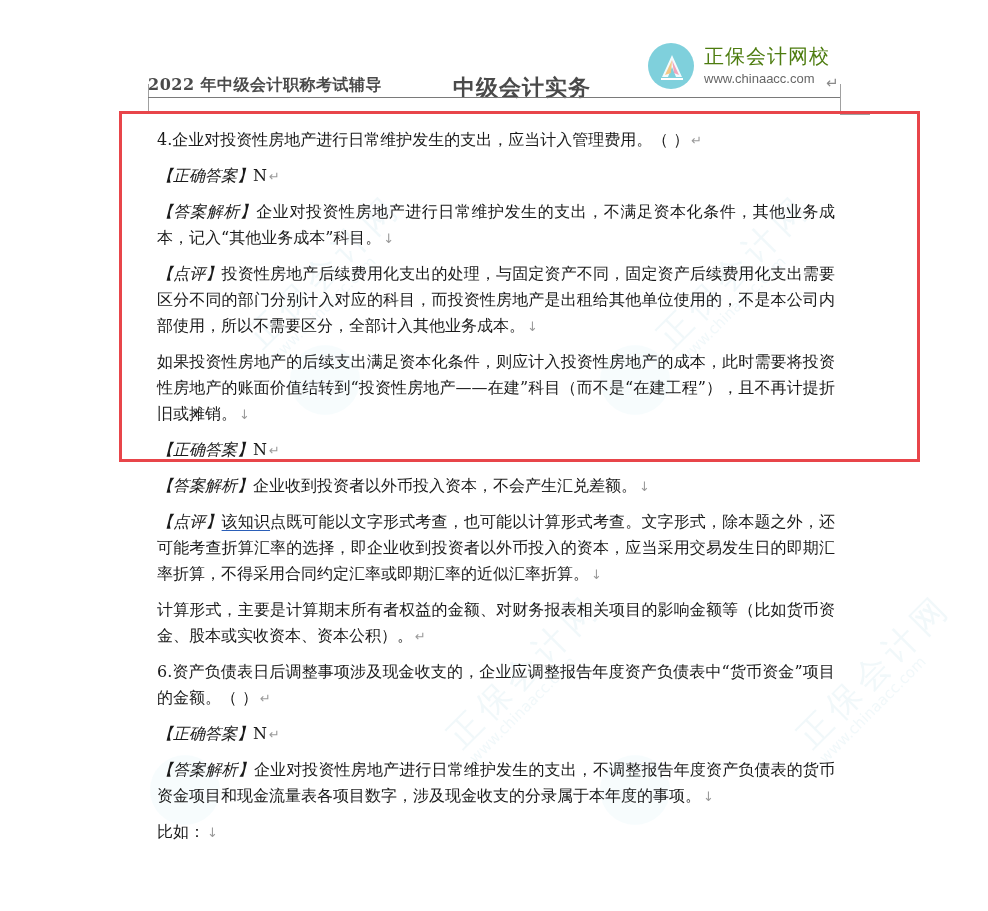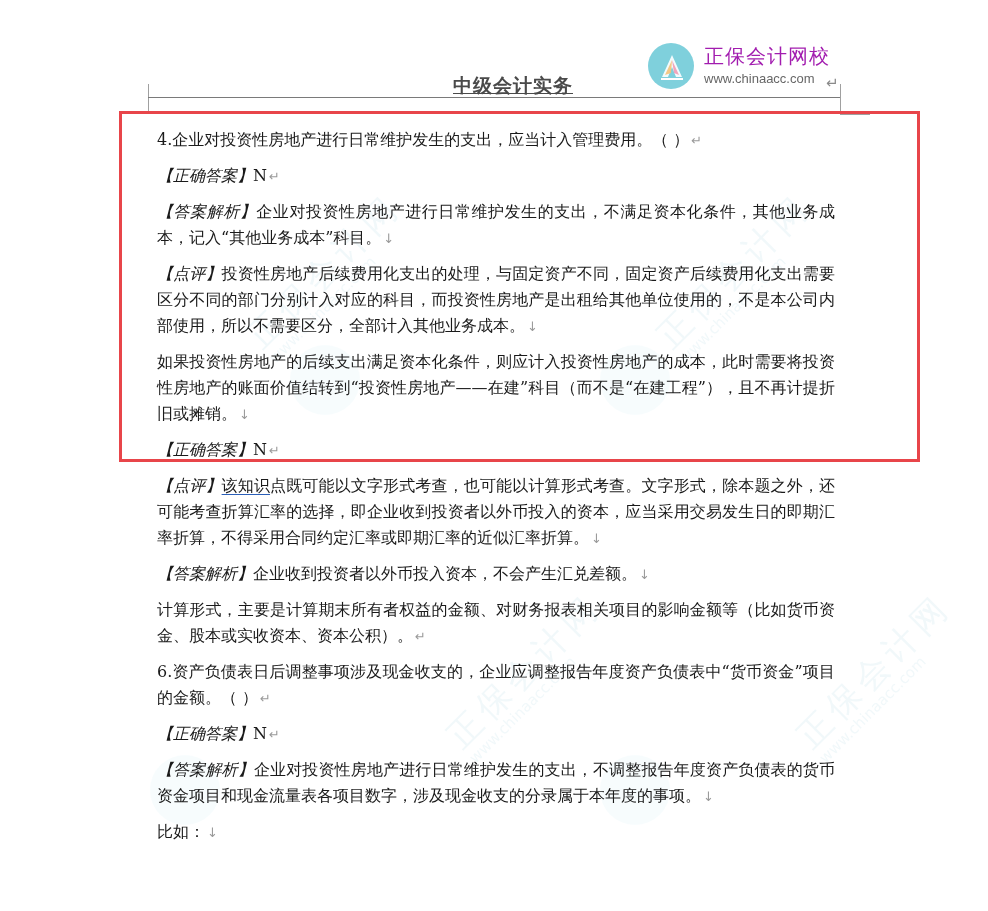--- a/index.html
+++ b/index.html
@@ -57,44 +57,43 @@
     font-family: "DejaVu Serif", "Liberation Serif", serif;
     font-size: 16px;
     font-weight: bold;
     color: #4a4a4a;
     letter-spacing: 0.5px;
   }
   .header-center {
     position: absolute;
     left: 305px; top: 33px;
     font-family: "DejaVu Serif", "Liberation Serif", serif;
-    font-size: 19px;
+    font-size: 22px;
     font-weight: bold;
     color: #4a4a4a;
     letter-spacing: 1px;
-    text-decoration: underline;
   }
   .logo {
     position: absolute;
     left: 500px; top: 0px;
     width: 190px; height: 52px;
   }
   .logo-circle {
     position: absolute;
     left: 0; top: 3px;
     width: 46px; height: 46px;
     border-radius: 50%;
     background: #7fd0dc;
   }
   .logo-title {
     position: absolute;
     left: 56px; top: 3px;
     font-family: "DejaVu Sans", "Liberation Sans", sans-serif;
     font-size: 20px;
-    color: #a21caf;
+    color: #4d7c0f;
     letter-spacing: 1px;
   }
   .logo-url {
     position: absolute;
     left: 56px; top: 31px;
     font-family: "Liberation Sans", "DejaVu Sans", sans-serif;
     font-size: 13px;
     color: #666666;
   }
   .header-return {
@@ -190,20 +189,21 @@
         <span class="wm-url">www.chinaacc.com</span>
     </div>
   </div>
 
   <div class="crop crop-tl"></div>
   <div class="crop crop-tl2"></div>
   <div class="crop crop-tr"></div>
   <div class="crop crop-tr2"></div>
 
   <div class="doc-header">
+    <div class="header-left">2022 年中级会计职称考试辅导</div>
     <div class="header-center">中级会计实务</div>
     <div class="logo">
       <div class="logo-circle">
         <svg width="46" height="46" viewBox="0 0 46 46">
           <polygon points="14,34 24,12 34,34 28,34 24,24 20,34" fill="#ffffff" opacity="0.9"></polygon>
           <polygon points="17,32 24,17 23,30" fill="#f4c27a" opacity="0.9"></polygon>
           <polygon points="24,17 31,32 26,30" fill="#f29bb4" opacity="0.9"></polygon>
           <line x1="13" y1="36" x2="35" y2="36" stroke="#ffffff" stroke-width="2"></line>
         </svg>
       </div>
@@ -216,22 +216,22 @@
 
   <div class="content">
 
     <p class="para"><span>4.</span><span>企业对投资性房地产进行日常维护发生的支出，应当计入管理费用。（ ）</span><span class="mark">↵</span></p>
     <p class="para"><span class="tag">【正确答案】</span><span>N</span><span class="mark">↵</span></p>
     <p class="para"><span class="tag">【答案解析】</span><span>企业对投资性房地产进行日常维护发生的支出，不满足资本化条件，其他业务成本，记入“其他业务成本”科目。</span><span class="mark">↓</span></p>
     <p class="para"><span class="tag">【点评】</span><span>投资性房地产后续费用化支出的处理，与固定资产不同，固定资产后续费用化支出需要区分不同的部门分别计入对应的科目，而投资性房地产是出租给其他单位使用的，不是本公司内部使用，所以不需要区分，全部计入其他业务成本。</span><span class="mark">↓</span></p>
     <p class="para"><span>如果投资性房地产的后续支出满足资本化条件，则应计入投资性房地产的成本，此时需要将投资性房地产的账面价值结转到“投资性房地产——在建”科目（而不是“在建工程”），且不再计提折旧或摊销。</span><span class="mark">↓</span></p>
 
     <p class="para"><span class="tag">【正确答案】</span><span>N</span><span class="mark">↵</span></p>
+    <p class="para"><span class="tag">【答案解析】</span><span>企业收到投资者以外币投入资本，不会产生汇兑差额。</span><span class="mark">↓</span></p>
     <p class="para"><span class="tag">【点评】</span><span class="link-text">该知识</span><span>点既可能以文字形式考查，也可能以计算形式考查。文字形式，除本题之外，还可能考查折算汇率的选择，即企业收到投资者以外币投入的资本，应当采用交易发生日的即期汇率折算，不得采用合同约定汇率或即期汇率的近似汇率折算。</span><span class="mark">↓</span></p>
-    <p class="para"><span class="tag">【答案解析】</span><span>企业收到投资者以外币投入资本，不会产生汇兑差额。</span><span class="mark">↓</span></p>
     <p class="para"><span>计算形式，主要是计算期末所有者权益的金额、对财务报表相关项目的影响金额等（比如货币资金、股本或实收资本、资本公积）。</span><span class="mark">↵</span></p>
 
     <p class="para"><span>6.</span><span>资产负债表日后调整事项涉及现金收支的，企业应调整报告年度资产负债表中“货币资金”项目的金额。（ ）</span><span class="mark">↵</span></p>
     <p class="para"><span class="tag">【正确答案】</span><span>N</span><span class="mark">↵</span></p>
     <p class="para"><span class="tag">【答案解析】</span><span>企业对投资性房地产进行日常维护发生的支出，不调整报告年度资产负债表的货币资金项目和现金流量表各项目数字，涉及现金收支的分录属于本年度的事项。</span><span class="mark">↓</span></p>
     <p class="para"><span>比如：</span><span class="mark">↓</span></p>
 
   </div>
 
   <div class="highlight-box"></div>

